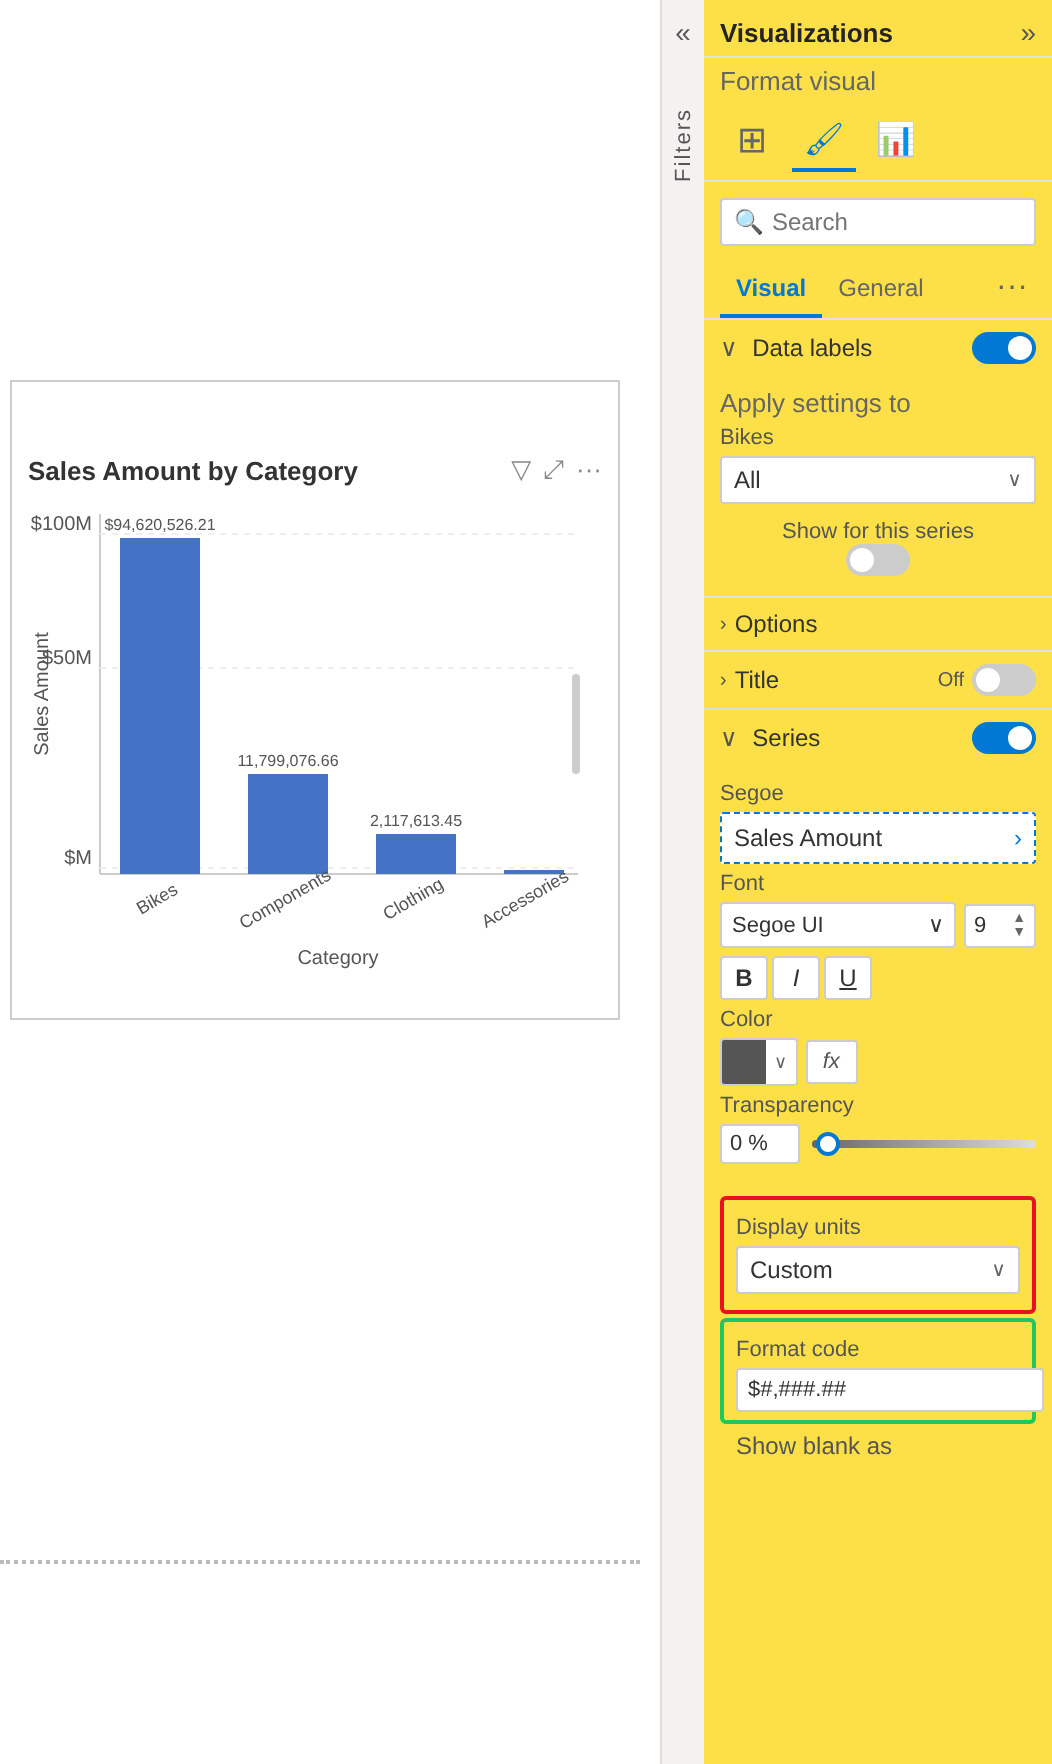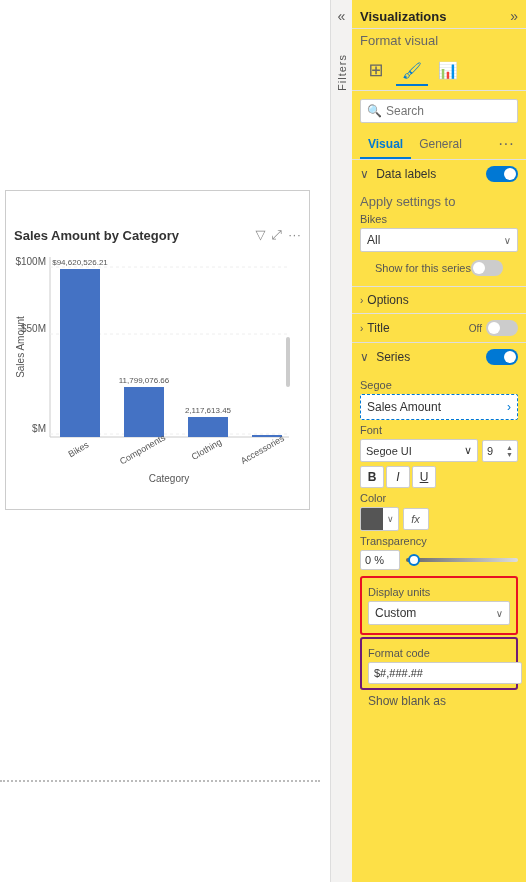--- a/index.html
+++ b/index.html
@@ -238,23 +238,24 @@
 
     .dropdown-arrow {
       font-size: 10px;
       color: #666;
     }
 
     
     .show-series-row {
       display: flex;
       align-items: center;
-      justify-content: center;
+      justify-content: flex-end;
       padding: 4px 0px;
       margin-bottom: 4px;
+      flex-direction: column;
     }
 
     
     .collapse-section {
       display: flex;
       align-items: center;
       justify-content: space-between;
       padding: 6px 8px;
       cursor: pointer;
       border-top: 1px solid #e0e0e0;
@@ -412,21 +413,21 @@
       align-items: center;
       justify-content: center;
       cursor: pointer;
       font-size: 11px;
       font-style: italic;
       color: #555;
     }
 
     
     .transparency-row {
-      margin-bottom: 6px;
+      margin-bottom: 16px;
     }
 
     .transparency-input-row {
       display: flex;
       align-items: center;
       gap: 6px;
     }
 
     .transparency-input {
       width: 40px;
@@ -467,21 +468,21 @@
     
     .display-units-section {
       border: 2px solid #e81123;
       border-radius: 3px;
       padding: 4px 6px;
       margin: 4px 0;
     }
 
     
     .format-code-section {
-      border: 2px solid #701a75;
+      border: 2px solid #22c55e;
       border-radius: 3px;
       padding: 4px 6px;
       margin-top: -2px;
     }
 
     .format-code-row {
       display: flex;
       align-items: center;
       gap: 4px;
     }

